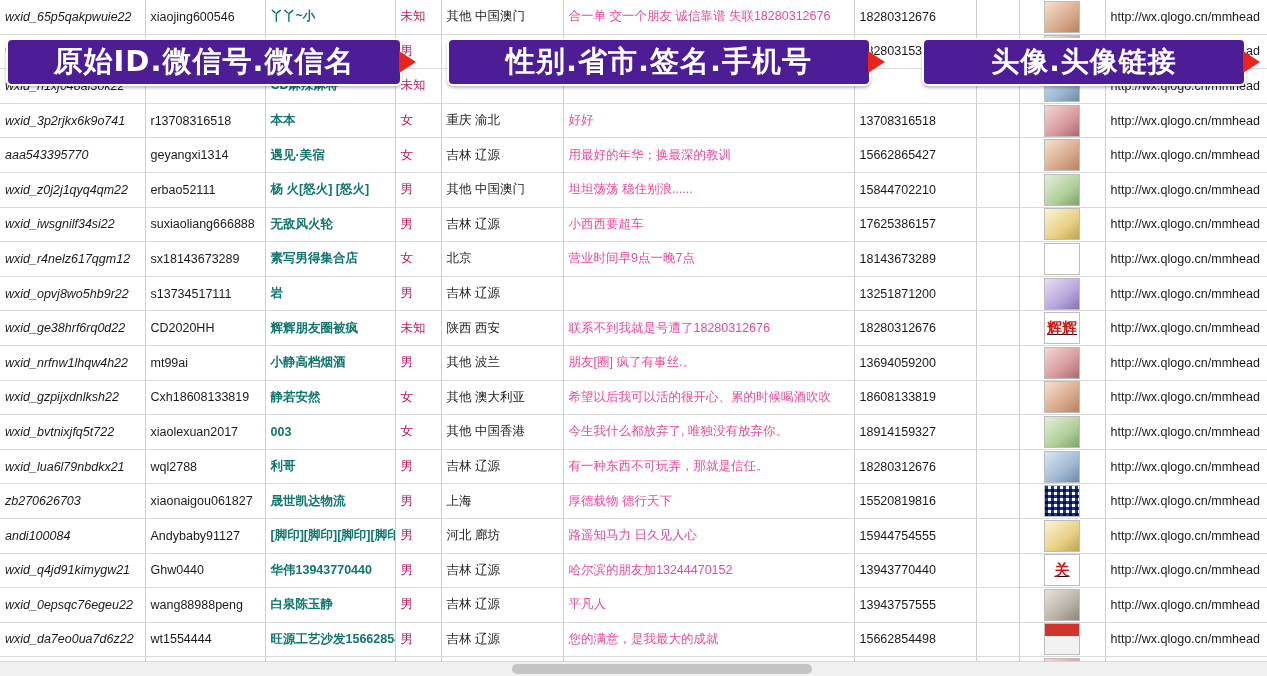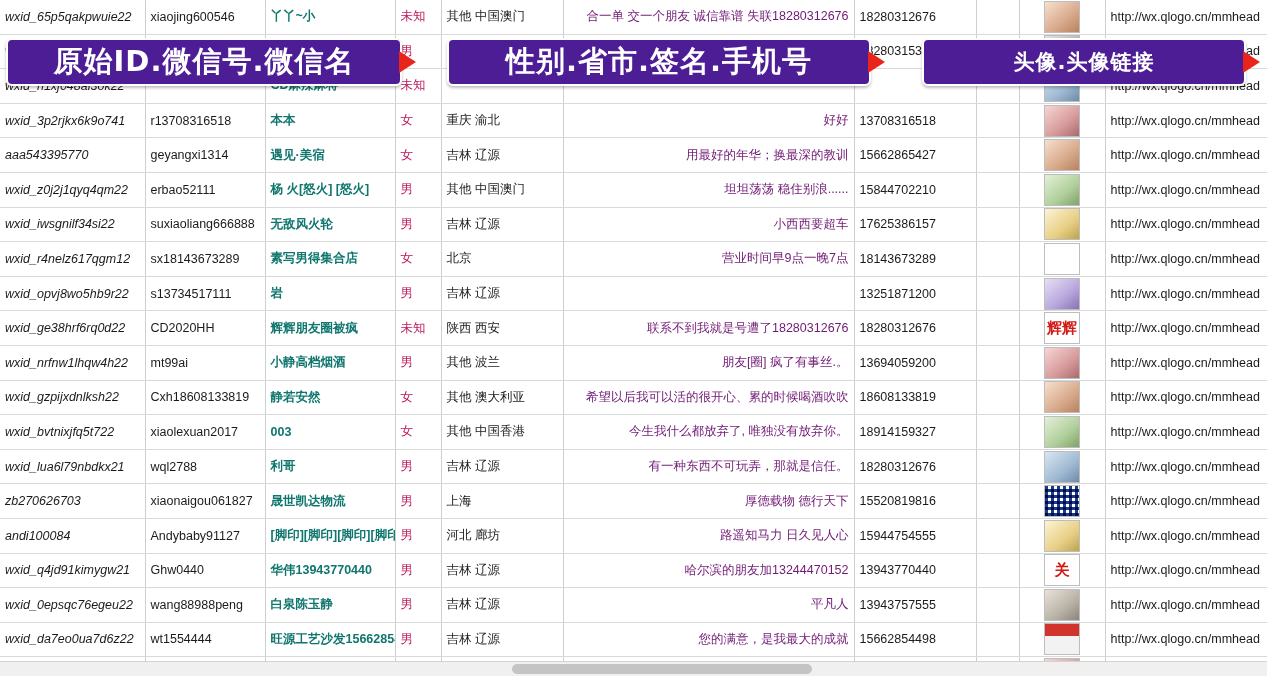--- a/index.html
+++ b/index.html
@@ -47,23 +47,23 @@
   col.c6 { width: 122px; }
   col.c7 { width: 43px; }
   col.c8 { width: 86px; }
   col.c9 { width: 162px; }
 
   td.col-id      { color: #1b1b1b; font-style: italic; }
   td.col-wxno    { color: #1b1b1b; }
   td.col-name    { color: #0f766e; font-weight: bold; }
   td.col-gender  { color: #be185d; }
   td.col-region  { color: #1b1b1b; }
-  td.col-sign    { color: #701a75; text-align: right; }
+  td.col-sign    { color: #ec4899; }
   td.col-phone   { color: #1b1b1b; padding-left: 12px; }
-  td.col-avatar  { padding: 0; text-align: center; }
+  td.col-avatar  { padding: 0; text-align: center; text-decoration: underline; }
   td.col-link    { color: #1b1b1b; }
   td.col-spacer  { border-right: 1px solid #cfcfcf; }
 
   .avatar-box {
     width: 34px;
     height: 30px;
     margin: 0 auto;
     border: 1px solid #bdbdbd;
     background: linear-gradient(135deg,#f3d9c8 0%,#dcb89c 45%,#c9a184 100%);
     position: relative;
@@ -147,21 +147,21 @@
     font-size: 29px;
   }
   #annot-2 {
     left: 447px; top: 38px;
     width: 420px; height: 44px;
     font-size: 29px;
   }
   #annot-3 {
     left: 922px; top: 38px;
     width: 320px; height: 44px;
-    font-size: 21px;
+    font-size: 28px;
   }
 </style>
 </head>
 <body>
 
 <div class="sheet">
   <table class="grid">
     <colgroup>
       <col class="c0">
         <col class="c1">

